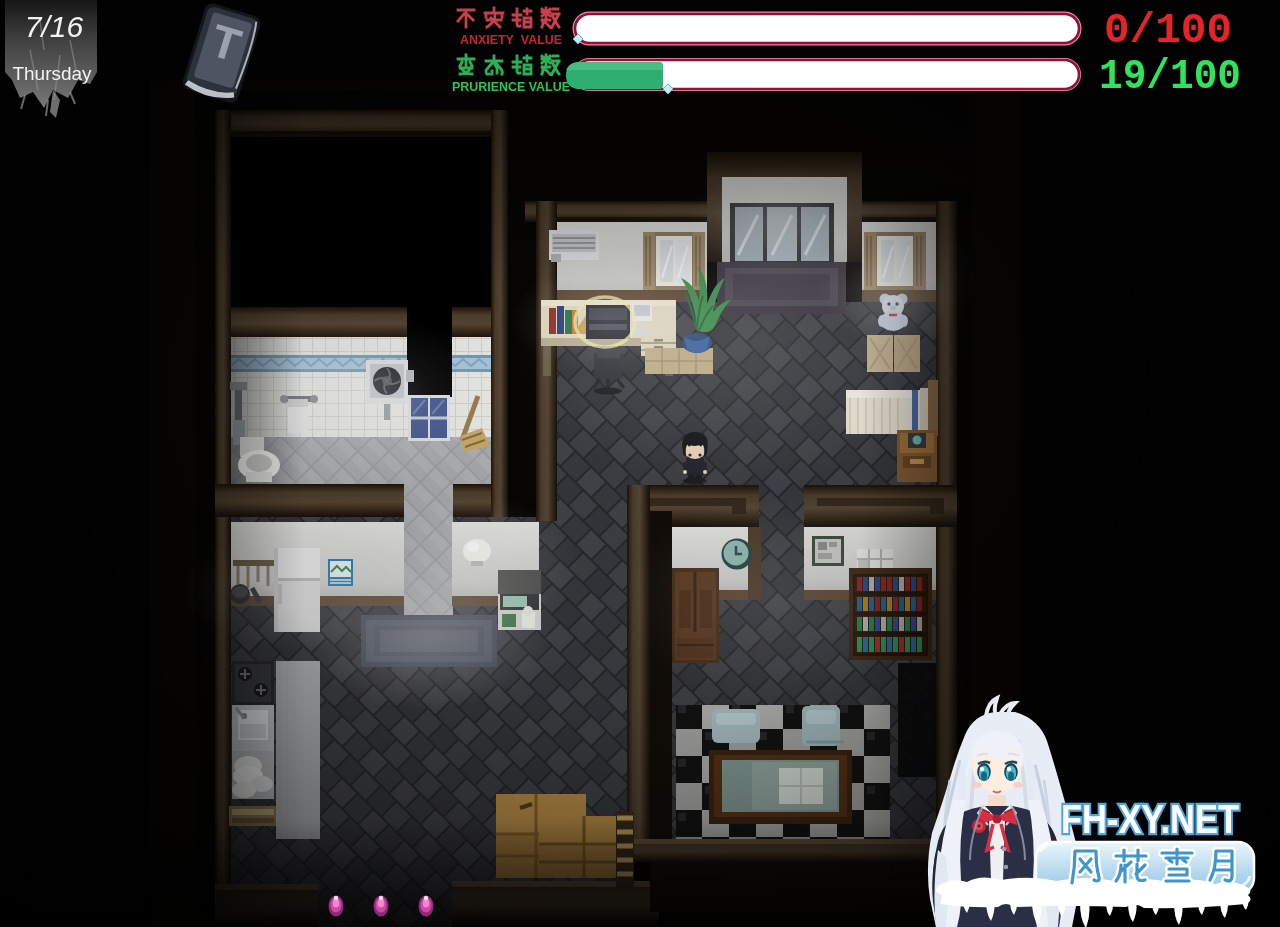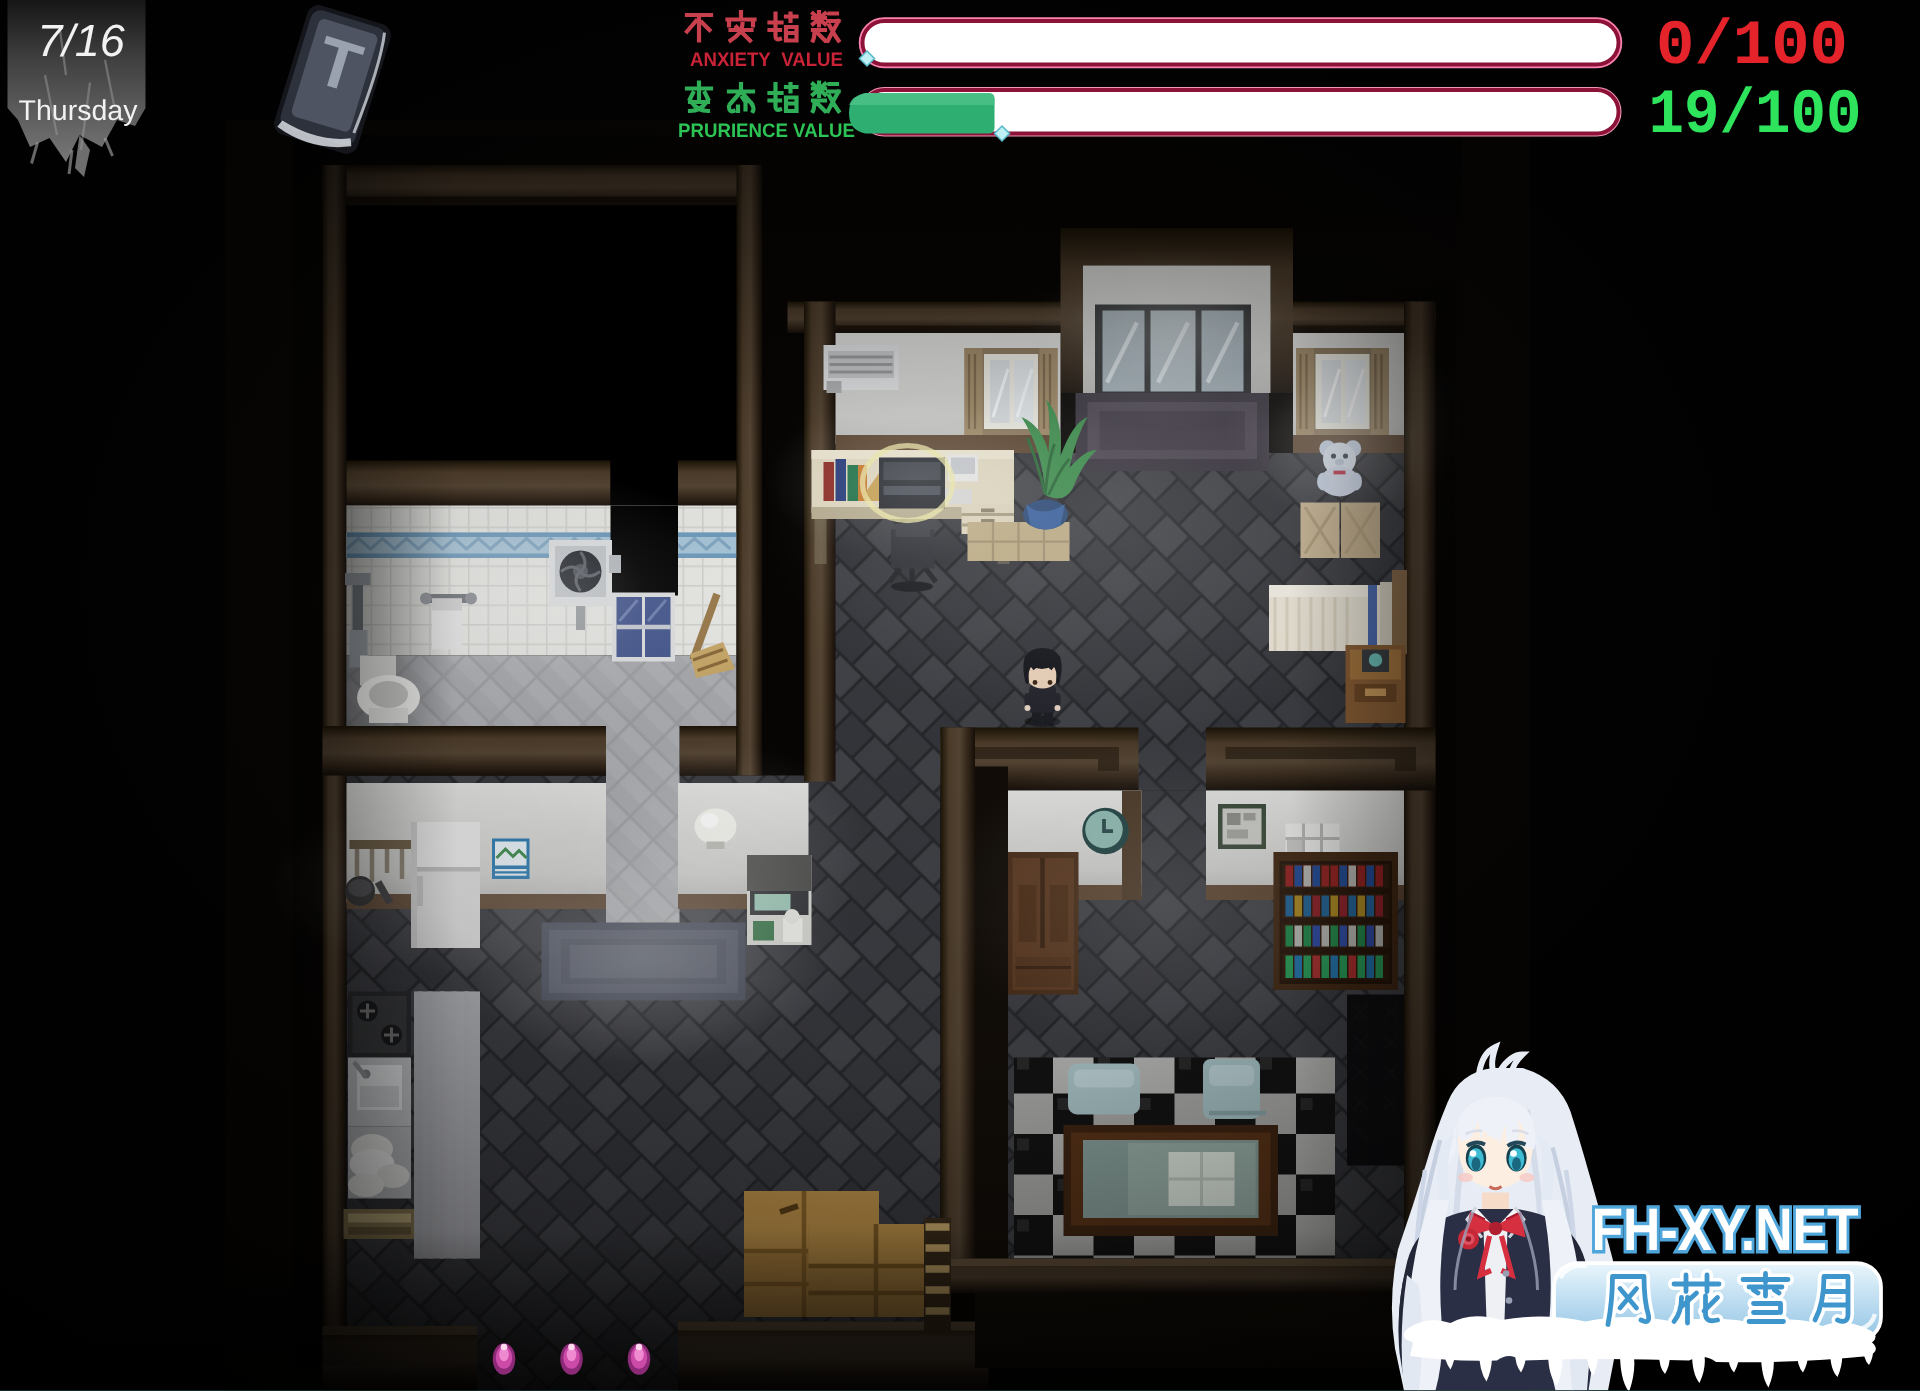--- a/index.html
+++ b/index.html
@@ -1,16 +1,16 @@
 <!DOCTYPE html>
 <html><head>
 <meta charset="utf-8">
 <style>
   html,body{margin:0;padding:0;background:#000;}
-  .stage{position:relative;width:1280px;height:927px;overflow:hidden;background:#5eead4;
+  .stage{position:relative;width:1280px;height:927px;overflow:hidden;background:#4d7c0f;
          font-family:"Liberation Sans", sans-serif;}
   svg{position:absolute;left:0;top:0;}
 </style>
 </head>
 <body>
 <div class="stage">
 <svg width="1280" height="927" viewBox="0 0 1280 927">
 <defs>
   <pattern id="hb" width="44" height="44" patternUnits="userSpaceOnUse" patternTransform="rotate(45 0 0)">
     <rect width="44" height="44" fill="#27282c"></rect>

